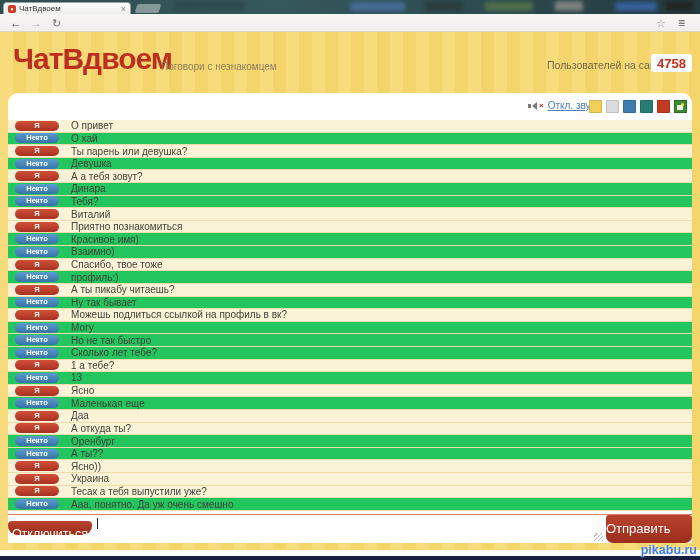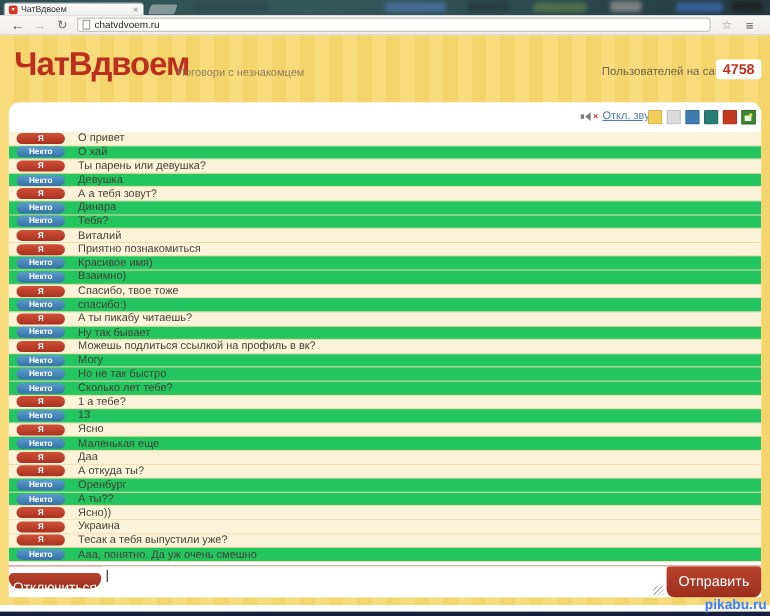--- a/index.html
+++ b/index.html
@@ -62,21 +62,21 @@
   .stranger .badge { background:linear-gradient(#5b9ccb,#3573a6); }
   .msg-text { font-size:10px; color:#45413a; white-space:nowrap; }
 
   
   #input-line { left:8px; top:514px; width:684px; border-top:1px solid #d7816b; }
   #btn-disconnect { left:8px; top:521px; width:84px; height:14px; background:linear-gradient(#b8432e,#9b2e1b); border-radius:4px 4px 9px 9px; color:#fff; font-size:12.5px; text-align:center; line-height:27px; cursor:pointer; }
   #composer-input { left:93px; top:515px; width:512px; height:28px; background:#fff; cursor:text; }
   #caret { left:4px; top:3px; width:1px; height:11px; background:#222; position:absolute; animation:blink 1s steps(1) infinite; }
   @keyframes blink { 50% { opacity:0; } }
   #grippie { right:2px; bottom:2px; width:9px; height:8px; position:absolute; background:repeating-linear-gradient(135deg,transparent 0 2px,#b9b9b9 2px 3px); }
-  #btn-send { left:606px; top:515px; width:86px; height:28px; background:linear-gradient(#b8432e,#9b2e1b); border-radius:3px 3px 7px 7px; color:#fff; font-size:13px; text-align:center; line-height:28px; cursor:pointer; }
+  #btn-send { left:606px; top:515px; width:86px; height:28px; background:linear-gradient(#b8432e,#9b2e1b); border-radius:3px 3px 7px 7px; color:#fff; font-size:13px; text-align:left; line-height:28px; cursor:pointer; }
 
   
   #white-strip { left:0; top:550px; width:700px; height:6px; background:#fdfdfd; }
   #navy-strip { left:0; top:556px; width:700px; height:4px; background:#16203e; }
   #watermark { right:3px; top:543px; font-size:12.5px; font-weight:bold; color:#3b82f6; text-shadow:0 0 2px rgba(255,225,185,.95), 0 0 1px rgba(255,255,255,.8); }
 </style>
 </head>
 <body>
 
 <div id="stage">
@@ -95,24 +95,20 @@
     <span id="favicon">♥</span>
     <span id="tab-title">ЧатВдвоем</span>
     <span id="tab-close">×</span>
   </div>
   <div class="abs" id="newtab"></div>
 
   <div class="abs" id="toolbar">
     <span class="navico" id="back">←</span>
     <span class="navico" id="fwd">→</span>
     <span class="navico" id="reload">↻</span>
-    <div id="addrbar">
-      <span id="page-ico"></span>
-      <span id="url">chatvdvoem.ru</span>
-    </div>
     <span class="navico" id="star">☆</span>
     <span class="navico" id="menu">≡</span>
   </div>
 
   <div class="abs" id="page"></div>
 
   <div class="abs" id="logo">ЧатВдвоем</div>
   <div class="abs" id="tagline">Поговори с незнакомцем</div>
   <div class="abs" id="users-label">Пользователей на сайте</div>
   <div class="abs" id="users-box">
@@ -197,21 +193,21 @@
         <span class="msg-text">Взаимно)</span>
       </div>
 
       <div class="row me">
         <span class="badge">Я</span>
         <span class="msg-text">Спасибо, твое тоже</span>
       </div>
 
       <div class="row stranger">
         <span class="badge">Некто</span>
-        <span class="msg-text">спасибо:)</span>
+        <span class="msg-text">профиль:)</span>
       </div>
 
       <div class="row me">
         <span class="badge">Я</span>
         <span class="msg-text">А ты пикабу читаешь?</span>
       </div>
 
       <div class="row stranger">
         <span class="badge">Некто</span>
         <span class="msg-text">Ну так бывает</span>

